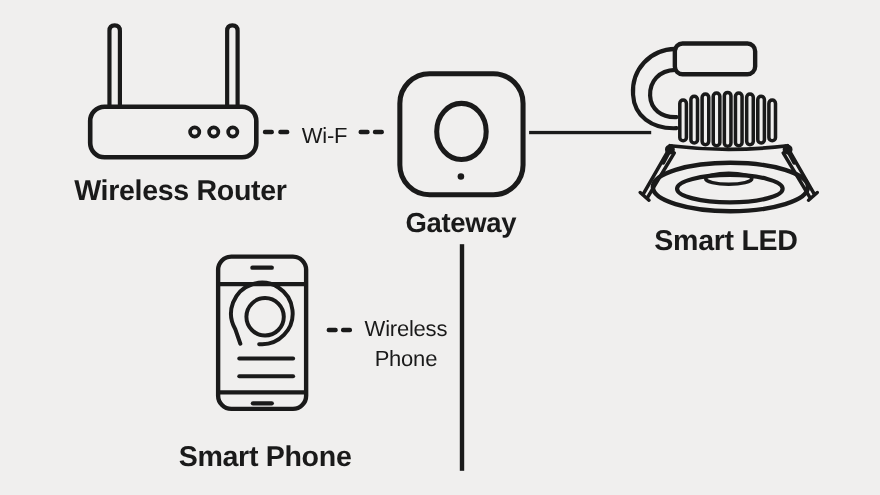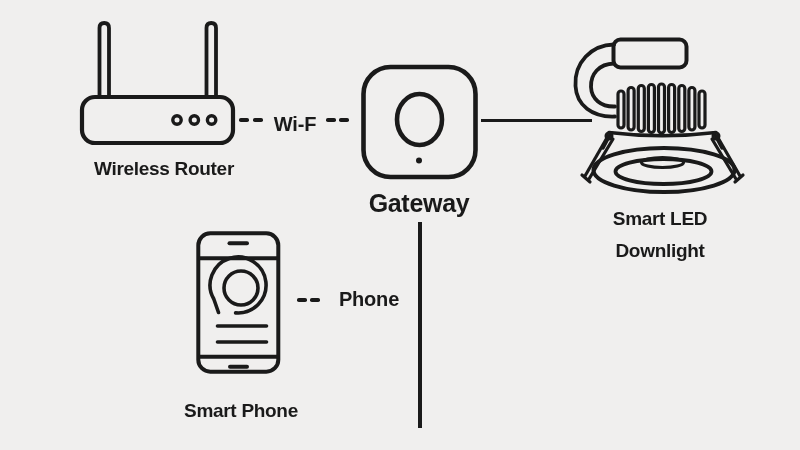--- a/index.html
+++ b/index.html
@@ -10,30 +10,30 @@
     background: var(--bg, #f0efee);
     overflow: hidden;
     font-family: "Liberation Sans", "DejaVu Sans", sans-serif;
     color: var(--ink, #1a1a1a);
   }
   .icon { position: absolute; color: var(--ink, #1a1a1a); }
   .icon * { vector-effect: none; }
   .label {
     position: absolute;
     font-weight: 600;
-    font-size: 19px;
+    font-size: 26px;
     line-height: 1.1;
     text-align: center;
     letter-spacing: -0.3px;
     color: var(--ink, #1a1a1a);
     white-space: nowrap;
   }
   .label-sm {
     position: absolute;
-    font-weight: 700;
+    font-weight: 400;
     font-size: 20px;
     line-height: 28px;
     text-align: center;
     letter-spacing: -0.2px;
     color: var(--ink, #1a1a1a);
     white-space: nowrap;
   }
   .label-sm span, .label-2line span { display: block; text-align: center; }
   .label-2line { line-height: 31.5px; }
   .dash {
@@ -114,35 +114,35 @@
     <path d="M 152 106 L 175 146" stroke-width="3.2"></path>
     <path d="M 147 109 L 171 149" stroke-width="3.2"></path>
     <path d="M 178 145 L 170 152" stroke-width="3.2"></path>
 
     <ellipse cx="99" cy="140" rx="70.5" ry="22"></ellipse>
     <ellipse cx="98.5" cy="141.5" rx="48" ry="12.5" stroke-width="3.8"></ellipse>
     <ellipse cx="97.5" cy="132.5" rx="21" ry="5" stroke-width="3.2"></ellipse>
   </svg>
   <div class="label label-2line" style="left:568px; top:203px; width:184px;">
     <span>Smart LED</span>
-    <span>Downlight</span>
   </div>
 
   <svg class="icon" style="left:193px; top:228px;" width="92" height="150" viewBox="0 0 92 150" fill="none" stroke="currentColor" stroke-width="4">
     <rect x="5.3" y="5.3" width="80" height="138.4" rx="12"></rect>
     <line x1="5.3" y1="30.3" x2="85.3" y2="30.3"></line>
     <line x1="5.3" y1="128.7" x2="85.3" y2="128.7"></line>
     <line x1="36.5" y1="15.3" x2="54" y2="15.3" stroke-linecap="round"></line>
     <line x1="37" y1="138.7" x2="54" y2="138.7" stroke-linecap="round"></line>
     <path d="M 42.6 84.9 A 28 28 0 1 0 20.8 71 L 25.5 84.5" stroke-width="3.6" stroke-linecap="round" stroke-linejoin="round"></path>
     <circle cx="48" cy="60" r="17" stroke-width="3.6"></circle>
     <line x1="24.5" y1="98" x2="73.5" y2="98" stroke-width="3.6" stroke-linecap="round"></line>
     <line x1="24.5" y1="114" x2="73.5" y2="114" stroke-width="3.6" stroke-linecap="round"></line>
   </svg>
   <div class="label" style="left:151px; top:385px; width:180px;margin-top:16px;">Smart Phone</div>
 
   <div class="dash" style="left:297px; top:298px; width:9.5px;"></div>
   <div class="dash" style="left:310px; top:298px; width:9.5px;"></div>
   <div class="label-sm" style="left:308px; top:285px; width:122px;">
+    <span>Wireless</span>
     <span>Phone</span>
   </div>
 
 </div>
 
 </body></html>

